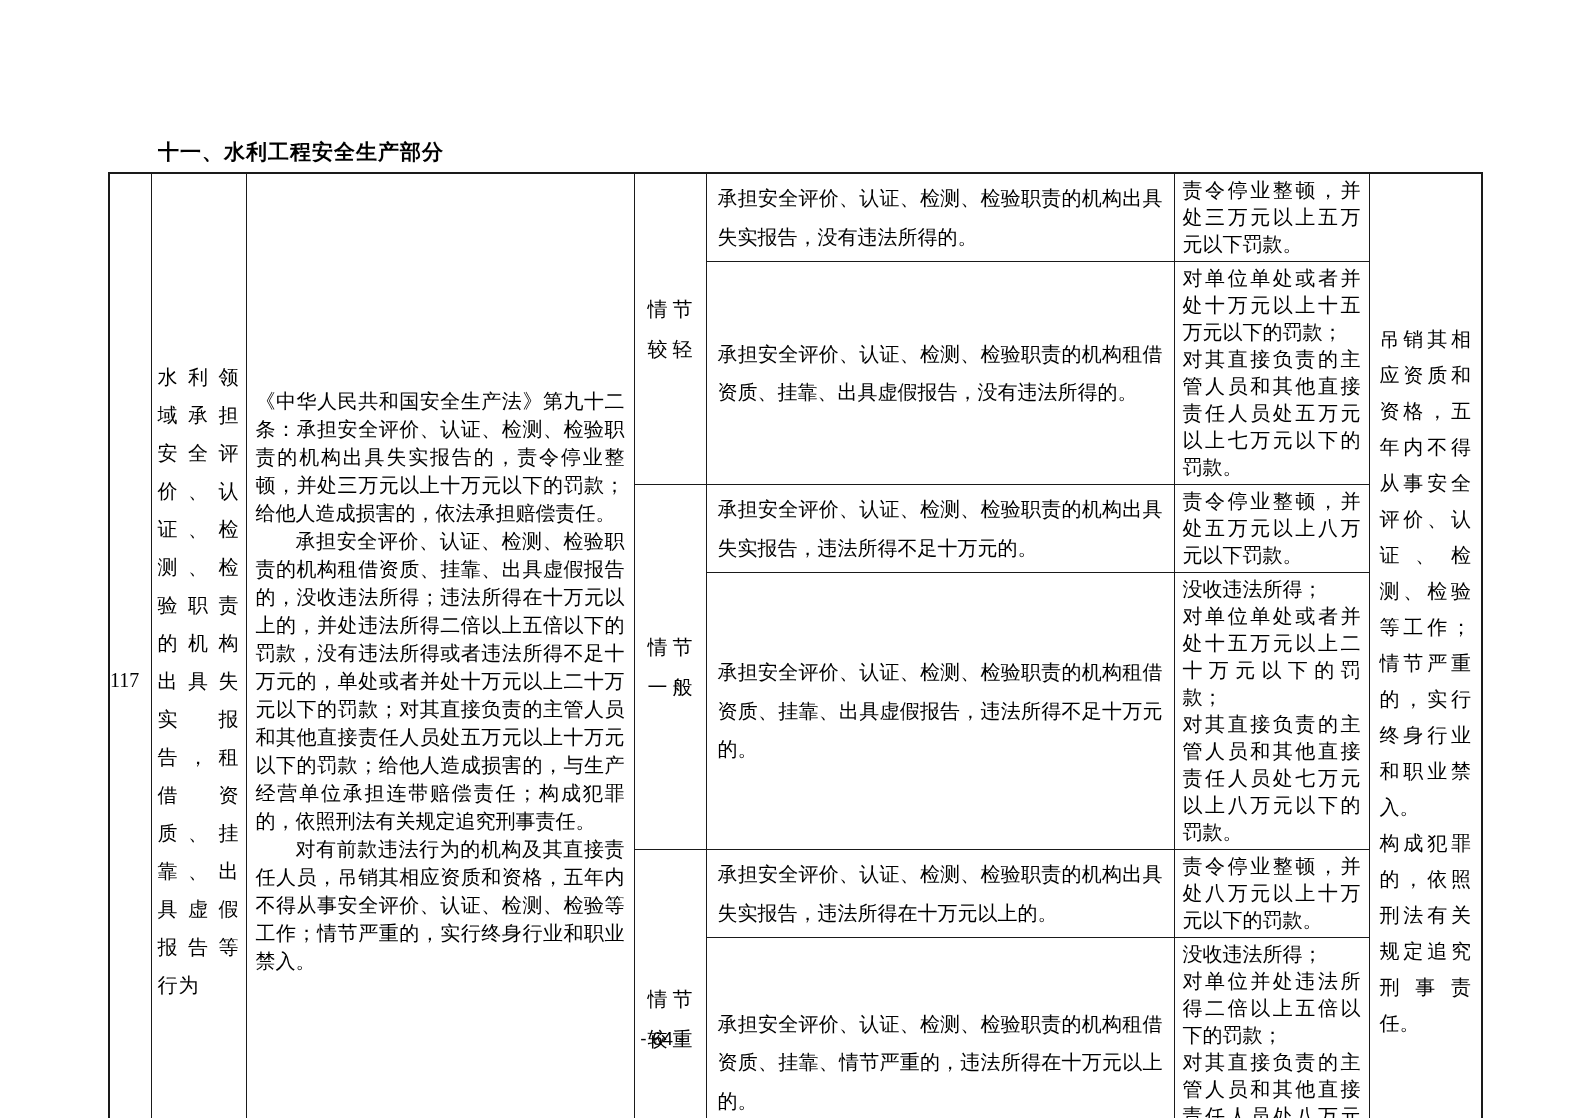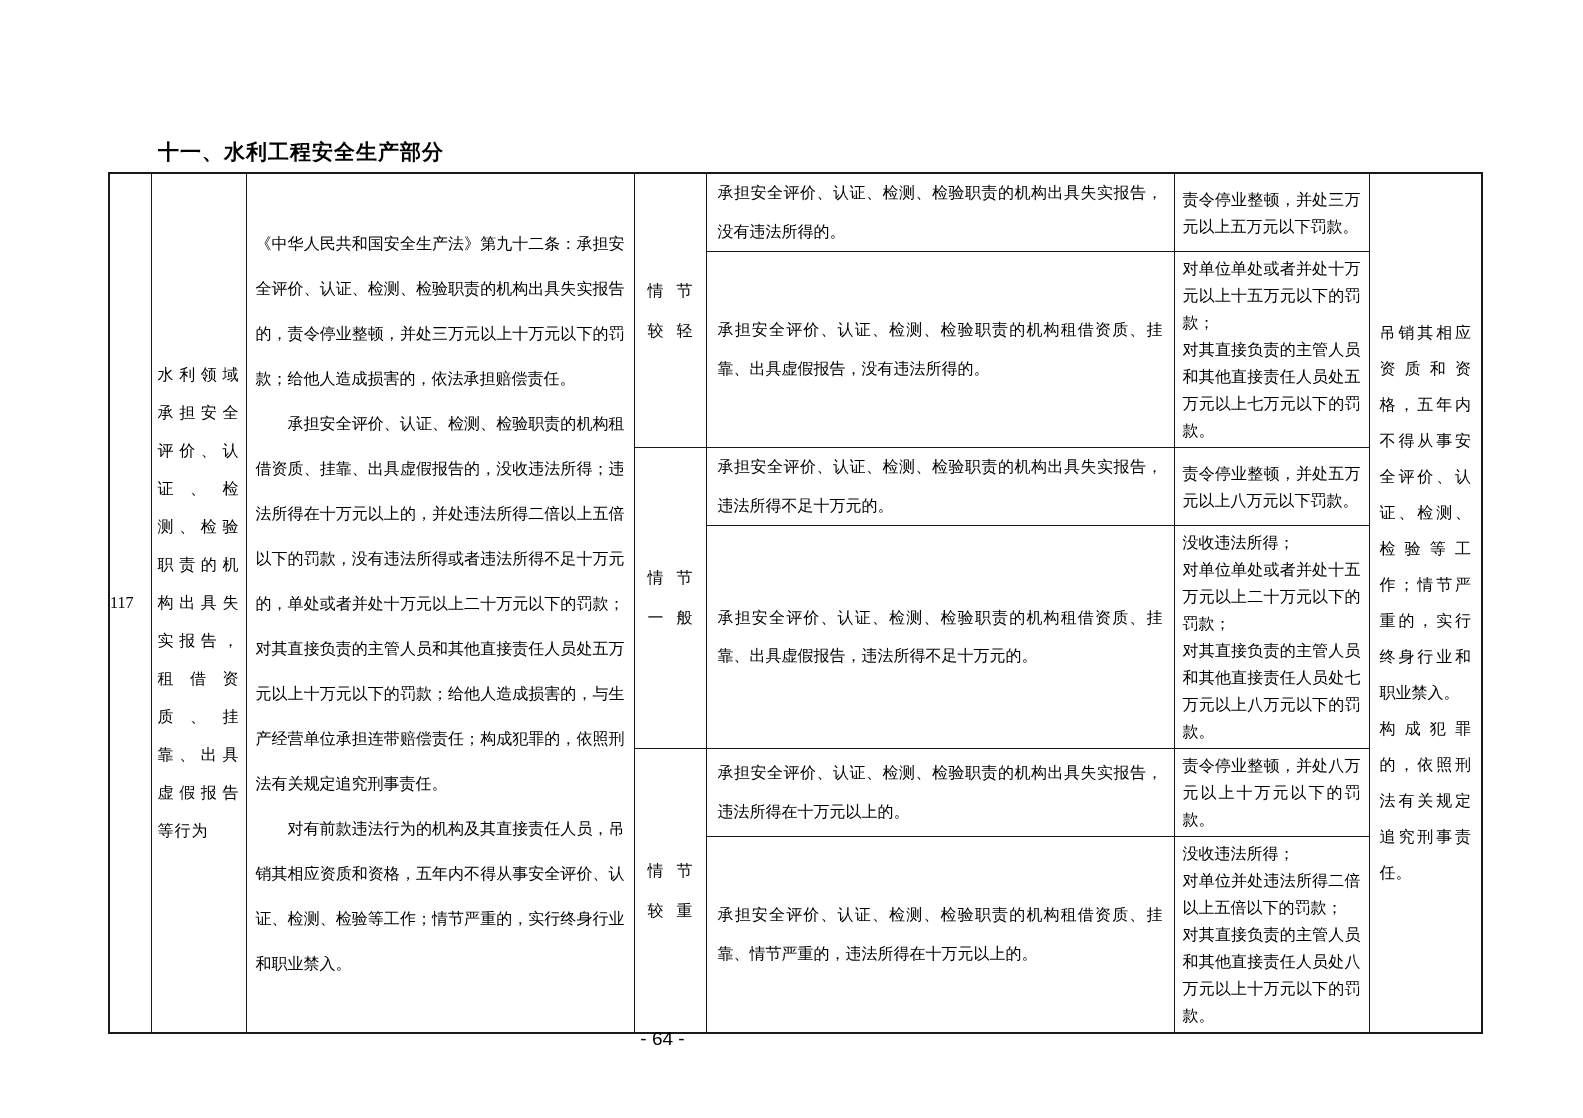--- a/index.html
+++ b/index.html
@@ -29,41 +29,41 @@
     left: 108px;
     top: 172px;
     width: 1373px;
     border-collapse: collapse;
     table-layout: fixed;
     border: 2px solid #1a1a1a;
   }
   table.penalty-table td {
     border: 1px solid #1a1a1a;
     vertical-align: middle;
-    font-size: 16px;
+    font-size: 20px;
     color: #000;
   }
   tr.r1a { height: 64px; }
   tr.r1b { height: 187px; }
   tr.r2a { height: 66px; }
   tr.r2b { height: 216px; }
   tr.r3a { height: 80px; }
   tr.r3b { height: 186px; }
 
   td.c-no { text-align: left; font-size: 16px; }
   td.c-cat { padding: 0 6px; }
   .cat-text {
     text-align: justify;
     line-height: 38px;
     letter-spacing: 1px;
   }
   td.c-legal { padding: 0 9px; }
   .legal-p {
     text-align: justify;
-    line-height: 45px;
+    line-height: 28px;
   }
   .legal-p.indent { text-indent: 2em; }
   td.c-sev { text-align: center; }
   .sev-text {
     white-space: pre-line;
     line-height: 40px;
     padding: 0 13px;
     text-align: justify;
     text-align-last: justify;
   }

